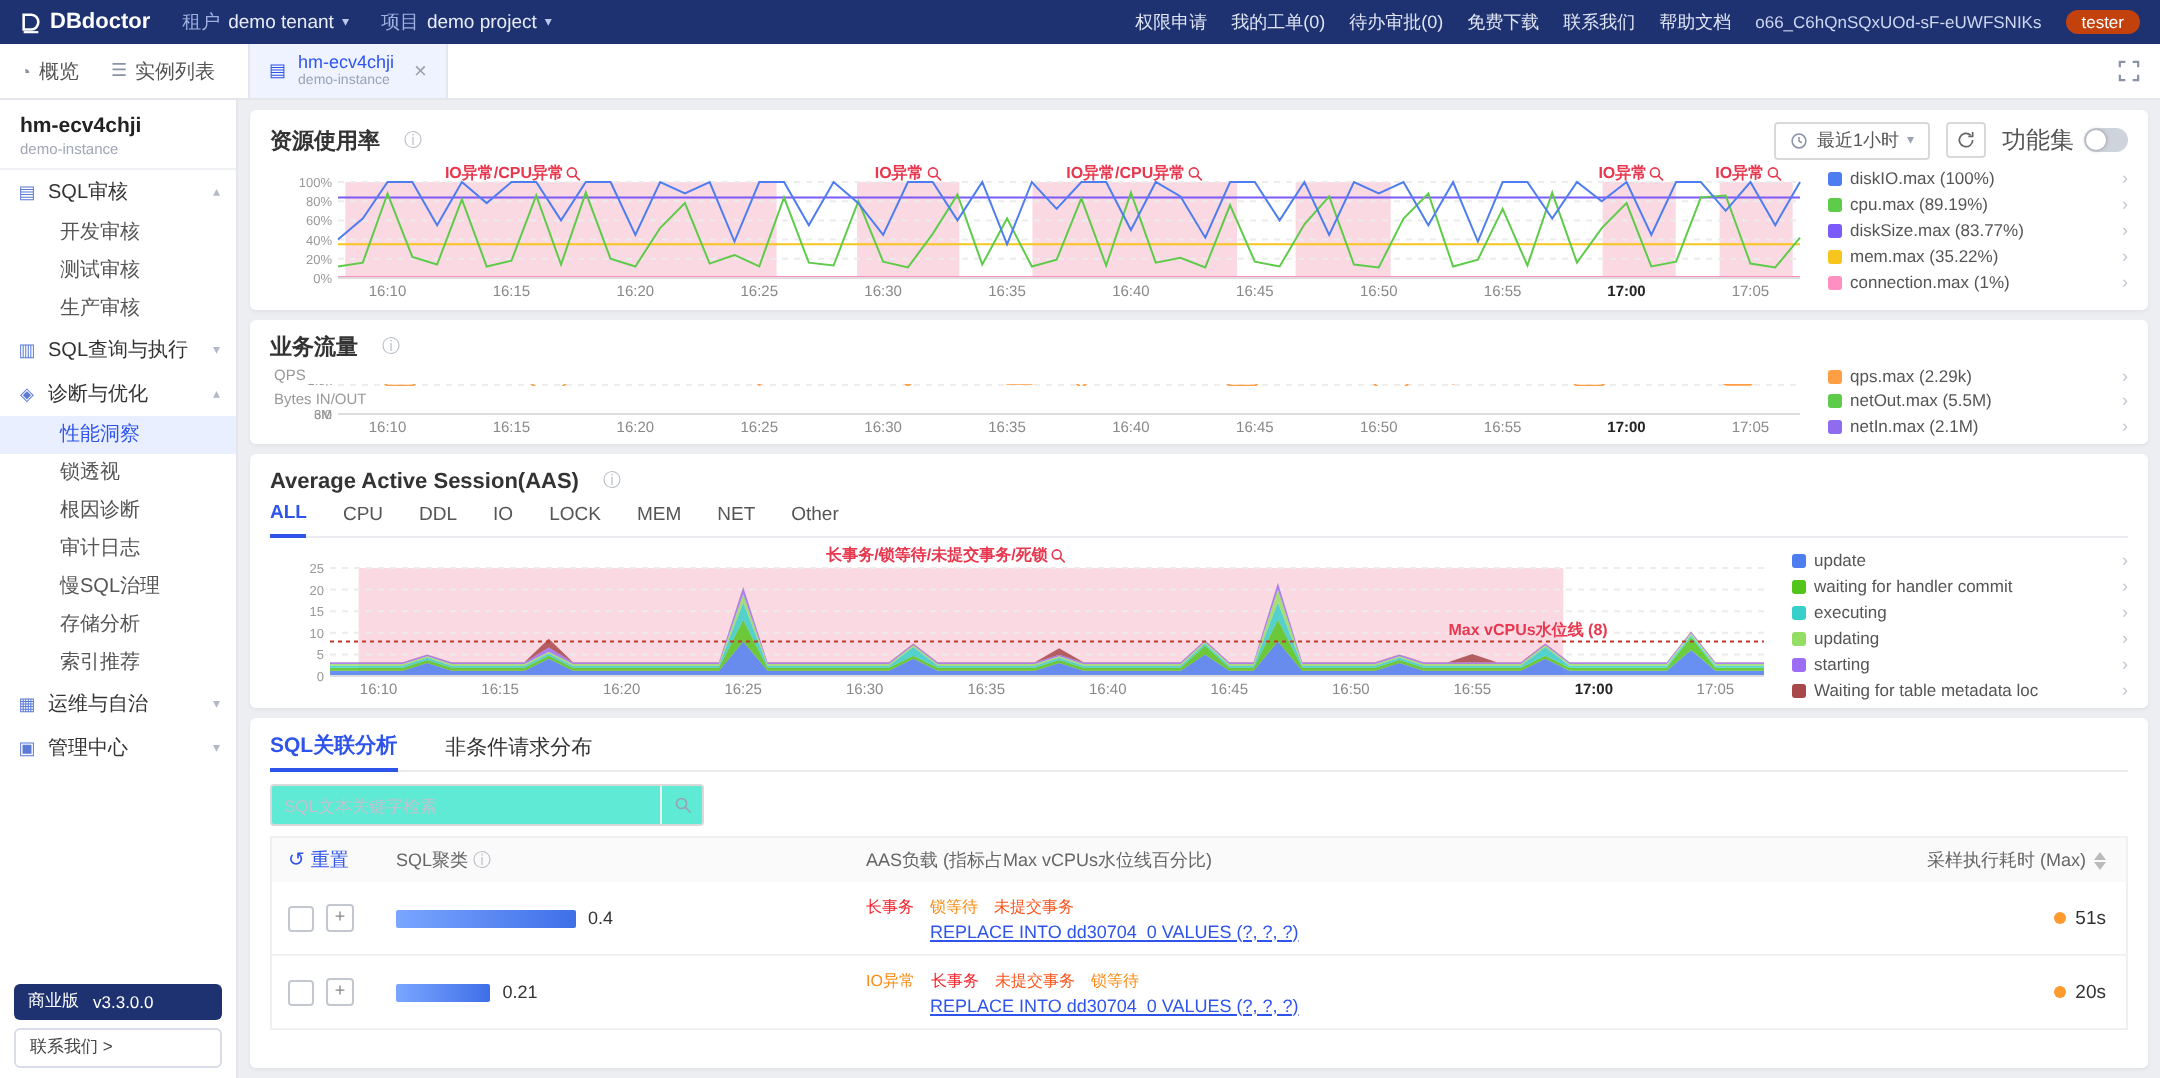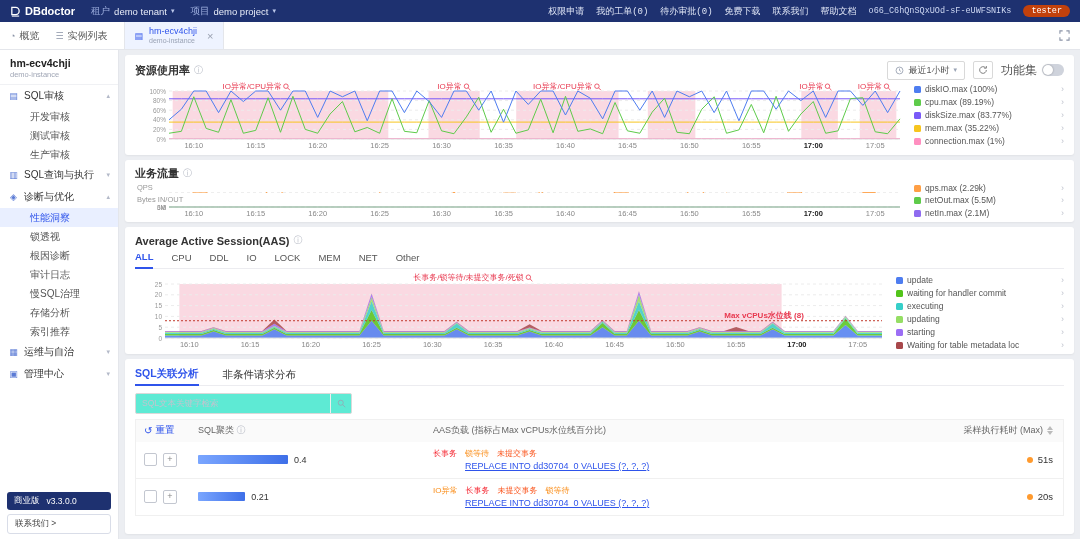--- a/index.html
+++ b/index.html
@@ -5,21 +5,21 @@
   html,body{margin:0;padding:0;}
   body{width:1080px;height:539px;position:relative;overflow:hidden;background:#eceef2;
        font-family:"Liberation Sans","DejaVu Sans",sans-serif;color:#333;}
   
   .navbar{height:22px;background:#1e3170;color:#fff;display:flex;align-items:center;
           padding:0 10px;font-size:9.5px;gap:16px;}
   .logo{display:flex;align-items:center;gap:4px;font-size:11px;font-weight:bold;}
   .nav-sel{display:flex;align-items:center;gap:4px;color:#e8ecf8;cursor:pointer;}
   .nav-lbl{color:#9fb0e0;}
   .caret{font-size:7px;color:#bcc8ea;}
-  .nav-right{margin-left:auto;display:flex;align-items:center;gap:12px;font-family:Liberation Mono, monospace;}
+  .nav-right{margin-left:auto;display:flex;align-items:center;gap:12px;}
   .nav-links{display:flex;gap:12px;align-items:center;font-size:9px;color:#dfe5f5;}
   .nav-link{cursor:pointer;white-space:nowrap;}
   .nav-user{font-size:8.5px;color:#cdd7f2;}
   .badge-tester{background:#c2410c;border-radius:8px;padding:1px 8px;font-size:8.5px;color:#fff;}
   
   .tabbar{height:27px;background:#fff;border-bottom:1px solid #e4e6eb;display:flex;
           align-items:center;padding:0 0 0 10px;gap:16px;font-size:10px;color:#555;}
   .tb-item{display:flex;align-items:center;gap:4px;cursor:pointer;}
   .tb-ic{color:#8a93a6;font-size:9px;}
   .tab-active{display:flex;align-items:center;gap:6px;background:#eef3ff;height:27px;
@@ -46,37 +46,37 @@
   .sb-child.sel{background:#e9efff;color:#2f54eb;}
   .sb-bottom{position:absolute;bottom:5px;left:7px;right:7px;}
   .sb-badge{background:#1e3170;color:#fff;border-radius:3px;font-size:8.5px;padding:3px 7px;
             display:flex;gap:7px;align-items:center;margin-bottom:4px;}
   .sb-contact{border:1px solid #d9dde8;border-radius:3px;font-size:8.5px;color:#444;
               padding:3px 7px;background:#fff;cursor:pointer;}
   .main{flex:1;overflow:hidden;padding:5px 6px;display:flex;flex-direction:column;gap:5px;}
   
   .card{background:#fff;border-radius:3px;padding:6px 10px 4px;box-shadow:0 1px 2px rgba(0,0,0,0.05);}
   .card-head{display:flex;align-items:center;height:18px;margin-bottom:2px;}
-  .card-title{font-size:11px;font-weight:bold;color:#333;display:flex;align-items:center;gap:4px;}
+  .card-title{font-size:11px;font-weight:bold;color:#333;display:flex;align-items:center;gap:12px;}
   .info{color:#b8bcc6;font-size:9px;font-weight:normal;}
   .head-tools{margin-left:auto;display:flex;align-items:center;gap:8px;}
   .time-select{display:flex;align-items:center;gap:4px;border:1px solid #d9d9d9;border-radius:2px;
                padding:2px 7px;font-size:9px;color:#555;cursor:pointer;background:#fff;}
   .icon-btn{border:1px solid #d9d9d9;border-radius:2px;width:18px;height:16px;display:flex;
             align-items:center;justify-content:center;cursor:pointer;background:#fff;}
   .feat{display:flex;align-items:center;gap:5px;font-size:12px;color:#555;}
   .switch{width:22px;height:12px;border-radius:6px;background:#cfd3dc;position:relative;cursor:pointer;display:inline-block;}
   .switch::after{content:"";position:absolute;width:10px;height:10px;border-radius:50%;
                  background:#fff;top:1px;left:1px;box-shadow:0 0 2px rgba(0,0,0,.35);}
   .chart-row{display:flex;align-items:stretch;}
   .chart-block{flex:1;display:flex;flex-direction:column;min-width:0;}
   .mini-label{font-size:7.5px;color:#999;height:9px;line-height:9px;margin-left:2px;}
   .chart-host{position:relative;flex:1;min-width:0;}
   .chart-ann{position:absolute;top:0;transform:translateX(-50%);color:#e8384f;font-size:8px;
-             font-weight:normal;white-space:nowrap;display:flex;align-items:center;gap:1px;pointer-events:none;}
+             font-weight:bold;white-space:nowrap;display:flex;align-items:center;gap:1px;pointer-events:none;}
   .legend{width:150px;flex-shrink:0;display:flex;flex-direction:column;gap:3px;padding:3px 0 0 8px;}
   .legend.center{justify-content:center;padding-top:0;}
   .legend.wide{width:168px;}
   .lg-row{display:flex;align-items:center;gap:4px;font-size:8.5px;color:#555;cursor:pointer;}
   .sw{width:7px;height:7px;border-radius:1.5px;flex-shrink:0;}
   .lg-label{flex:1;white-space:nowrap;overflow:hidden;text-overflow:ellipsis;}
   .chev{color:#c0c4ce;font-size:9px;}
   
   .aas-tabs{display:flex;gap:18px;font-size:9.5px;color:#555;border-bottom:1px solid #ececf0;
             height:18px;align-items:center;margin-bottom:3px;}

